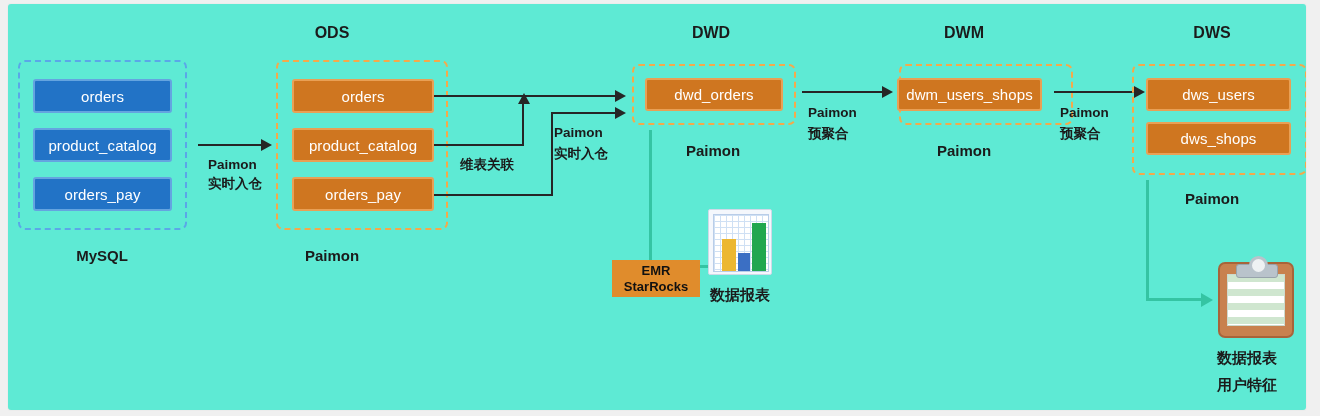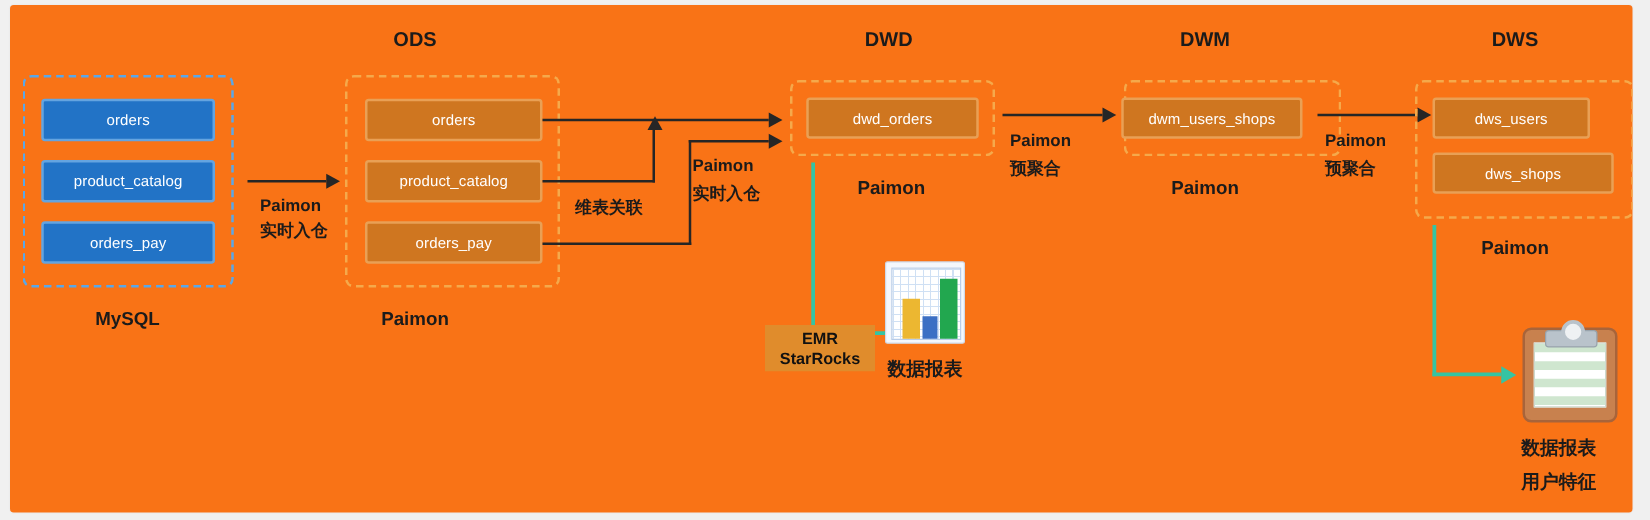--- a/index.html
+++ b/index.html
@@ -14,21 +14,21 @@
     height: 416px;
     background: #f0f0f0;
     overflow: hidden;
   }
   #canvas {
     position: absolute;
     left: 8px;
     top: 4px;
     width: 1298px;
     height: 406px;
-    background: #f97316;
+    background: #5eead4;
     border-radius: 3px;
     box-shadow: 0 0 0 1px #ececec;
     overflow: hidden;
   }
   .abs { position: absolute; box-sizing: border-box; }
 
   
   .group {
     border-width: 2px;
     border-style: dashed;
@@ -37,21 +37,21 @@
   }
   .group-blue  { border-color: #5aa7e8; }
   .group-orange{ border-color: #f5a94b; }
 
   
   .tbox {
     display: flex;
     align-items: center;
     justify-content: center;
     color: #ffffff;
-    font-size: 12px;
+    font-size: 15px;
     letter-spacing: .1px;
     border-radius: 3px;
     white-space: nowrap;
   }
   .tbox-blue {
     background: #2273c6;
     border: 2px solid #64a4e0;
   }
   .tbox-orange {
     background: #cf7620;
@@ -60,21 +60,21 @@
 
   
   .lbl {
     color: #1b1b1b;
     font-weight: bold;
     white-space: nowrap;
   }
   .stage-title { font-size: 16px; }
   .tier-label  { font-size: 15px; }
   .edge-label  { font-size: 13.5px; line-height: 20px; }
-  .cn          { font-family: Liberation Serif, serif; }
+  .cn          { font-family: Liberation Mono, monospace; }
 
   
   .hline { background: #262626; height: 2px; }
   .vline { background: #262626; width: 2px; }
   .tline { background: #35c4a3; }
   .tline-h { height: 3px; }
   .tline-v { width: 3px; }
 
   .arrow-r {
     width: 0; height: 0;
@@ -233,21 +233,21 @@
     <div class="abs group group-orange" style="left:891px; top:60px; width:174px; height:61px;"></div>
     <div class="abs tbox tbox-orange" style="left:889px; top:74px; width:145px; height:33px;">dwm_users_shops</div>
     <div class="abs lbl tier-label" style="left:956px; top:138px; transform:translateX(-50%);">Paimon</div>
 
     <div class="abs hline" style="left:1046px; top:87px; width:80px;"></div>
     <div class="abs arrow-r" style="left:1126px; top:82px;"></div>
     <div class="abs lbl edge-label" style="left:1052px; top:99px;">Paimon</div>
     <div class="abs lbl edge-label cn" style="left:1052px; top:121px;">预聚合</div>
 
     <div class="abs group group-orange" style="left:1124px; top:60px; width:175px; height:111px;"></div>
-    <div class="abs tbox tbox-orange" style="left:1138px; top:74px; width:126px; height:33px;">dws_users</div>
+    <div class="abs tbox tbox-orange" style="left:1138px; top:74px; width:145px; height:33px;">dws_users</div>
     <div class="abs tbox tbox-orange" style="left:1138px; top:118px; width:145px; height:33px;">dws_shops</div>
     <div class="abs lbl tier-label" style="left:1204px; top:186px; transform:translateX(-50%);">Paimon</div>
 
     <div class="abs tline tline-v" style="left:1138px; top:176px; height:121px;"></div>
     <div class="abs tline tline-h" style="left:1138px; top:294px; width:55px;"></div>
     <div class="abs arrow-r-teal" style="left:1193px; top:289px;"></div>
 
     <div class="abs" style="left:1210px; top:252px; width:76px; height:82px;">
       <div class="abs clip-body" style="left:0; top:6px; width:76px; height:76px;"></div>
       <div class="abs clip-sheet" style="left:9px; top:18px; width:58px; height:52px;">

